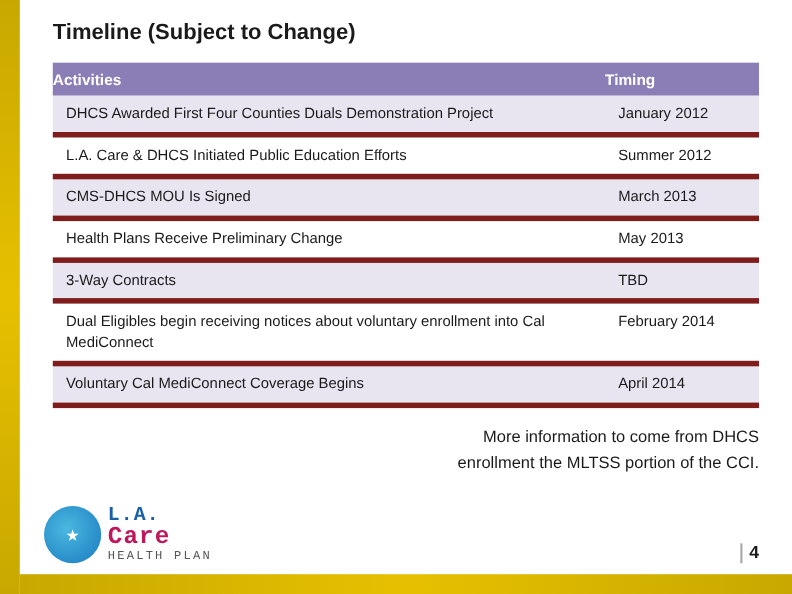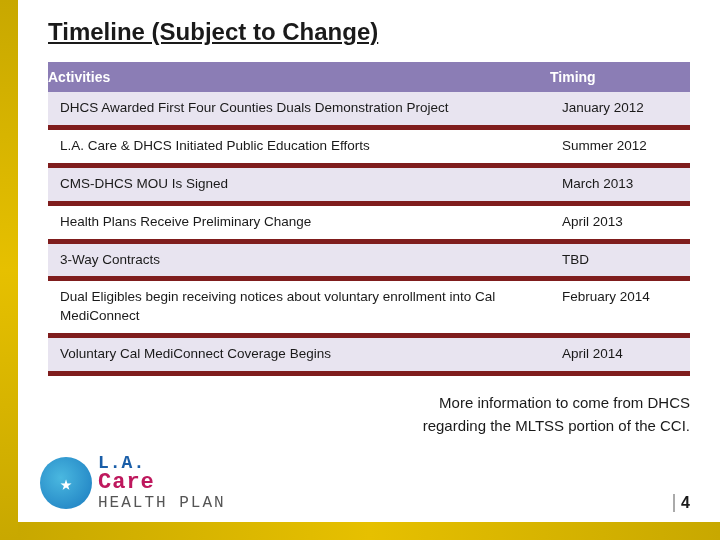--- a/index.html
+++ b/index.html
@@ -38,25 +38,24 @@
       left: 18px;
       top: 0;
       right: 0;
       bottom: 18px;
       padding: 18px 30px 10px 30px;
       display: flex;
       flex-direction: column;
     }
 
     .page-title {
-      font-size: 24px;
+      font-size: 20px;
       font-weight: bold;
       color: #1a1a1a;
       margin-bottom: 16px;
-      text-decoration: underline;
     }
 
     .timeline-table {
       width: 100%;
       border-collapse: collapse;
       font-size: 13.5px;
       flex: 0 0 auto;
     }
 
     .timeline-table thead tr {
@@ -146,21 +145,21 @@
 
     .logo-care {
       font-size: 22px;
       font-weight: bold;
       color: #be185d;
       letter-spacing: 1px;
       line-height: 1;
     }
 
     .logo-health-plan {
-      font-size: 16px;
+      font-size: 11px;
       color: #555555;
       letter-spacing: 2px;
       text-transform: uppercase;
     }
 
     .page-number {
       position: absolute;
       bottom: 28px;
       right: 30px;
       font-size: 16px;
@@ -200,40 +199,40 @@
         <tr>
           <td>L.A. Care &amp; DHCS Initiated Public Education Efforts</td>
           <td class="timing-col">Summer 2012</td>
         </tr>
         <tr>
           <td>CMS-DHCS MOU Is Signed</td>
           <td class="timing-col">March 2013</td>
         </tr>
         <tr>
           <td>Health Plans Receive Preliminary Change</td>
-          <td class="timing-col">April 2013</td>
+          <td class="timing-col">May 2013</td>
         </tr>
         <tr>
           <td>3-Way Contracts</td>
           <td class="timing-col">TBD</td>
         </tr>
         <tr>
           <td>Dual Eligibles begin receiving notices about voluntary enrollment into Cal MediConnect</td>
           <td class="timing-col">February 2014</td>
         </tr>
         <tr>
           <td>Voluntary Cal MediConnect Coverage Begins</td>
           <td class="timing-col">April 2014</td>
         </tr>
       </tbody>
   </table>
 
   <div class="footer-text">
     <div>More information to come from DHCS</div>
-    <div>regarding the MLTSS portion of the CCI.</div>
+    <div>enrollment the MLTSS portion of the CCI.</div>
   </div>
 
 </div>
 
 <div class="logo-area">
   <div class="logo-circle"></div>
   <div class="logo-text-area">
     <span class="logo-la">L.A.</span>
     <span class="logo-care">Care</span>
     <span class="logo-health-plan">HEALTH PLAN</span>

